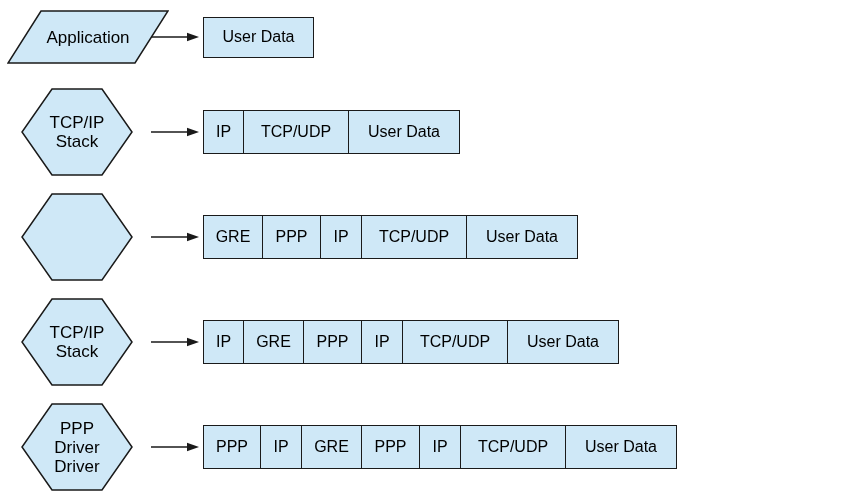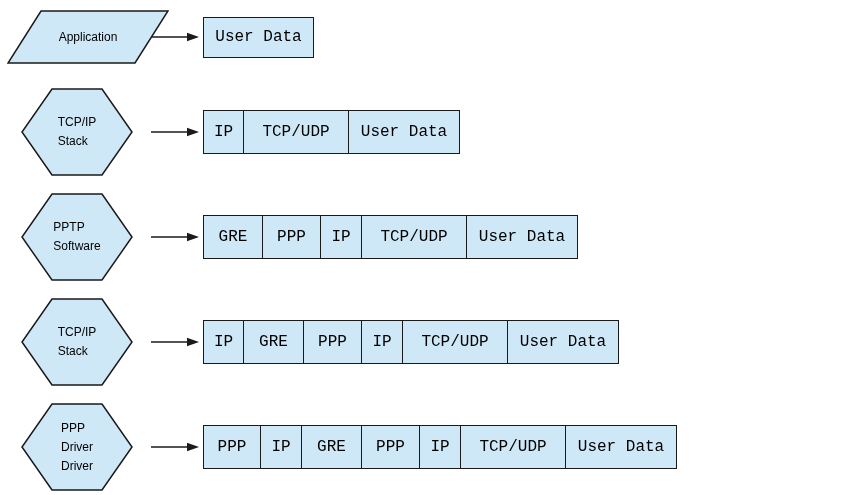--- a/index.html
+++ b/index.html
@@ -13,31 +13,30 @@
     position:relative;
     width:844px;height:495px;
     background:var(--bg);
     font-family:"Liberation Sans",sans-serif;
     color:var(--text);
     overflow:hidden;
   }
   .row{position:absolute;left:0;top:0;width:100%;height:0;}
   .stage{position:absolute;display:flex;align-items:center;justify-content:center;}
   .stage svg{position:absolute;left:0;top:0;width:100%;height:100%;}
-  .stage-label{position:relative;text-align:left;font-size:12px;line-height:19px;z-index:1;}
+  .stage-label{position:relative;text-align:center;font-size:17px;line-height:19px;z-index:1;}
   .arrow{position:absolute;}
   .packets{position:absolute;display:flex;align-items:stretch;}
   .cell{
     box-sizing:border-box;
     border:1.5px solid var(--stroke);
     background:var(--fill);
     display:flex;align-items:center;justify-content:center;
     font-size:16px;white-space:nowrap;
     padding:0 8px;
-    font-family:Liberation Mono, monospace;
   }
   .cell + .cell{border-left:none;}
 </style>
 </head>
 <body>
 
 <div id="canvas">
     <div class="row">
     <div class="stage" style="left: 7px; top: 10px; width: 162px; height: 54px;">
       <svg aria-hidden="true" viewBox="0 0 162 54">
@@ -73,24 +72,20 @@
         <div class="cell" style="width: 41px;">IP</div>
         <div class="cell" style="width: 105px;">TCP/UDP</div>
         <div class="cell" style="width: 111px;">User Data</div>
       </div>
   </div>
     <div class="row">
     <div class="stage" style="left: 21px; top: 193px; width: 112px; height: 88px;">
       <svg aria-hidden="true" viewBox="0 0 112 88">
         <polygon points="31,1 81,1 111,44 81,87 31,87 1,44" fill="#cfe8f7" stroke="#1a1a1a" stroke-width="1.5"></polygon>
       </svg>
-      <div class="stage-label">
-          <div>PPTP</div>
-          <div>Software</div>
-        </div>
     </div>
     <svg class="arrow" viewBox="0 0 50 12" width="50" height="12" style="left: 150px; top: 231px;">
       <line x1="1" y1="6" x2="39" y2="6" stroke-width="1.3" stroke="#1a1a1a"></line>
       <polygon points="37,1.7 49,6 37,10.3" fill="#1a1a1a"></polygon>
     </svg>
     <div class="packets" style="left: 203px; top: 215px; height: 44px;">
         <div class="cell" style="width: 60px;">GRE</div>
         <div class="cell" style="width: 58px;">PPP</div>
         <div class="cell" style="width: 41px;">IP</div>
         <div class="cell" style="width: 105px;">TCP/UDP</div>

